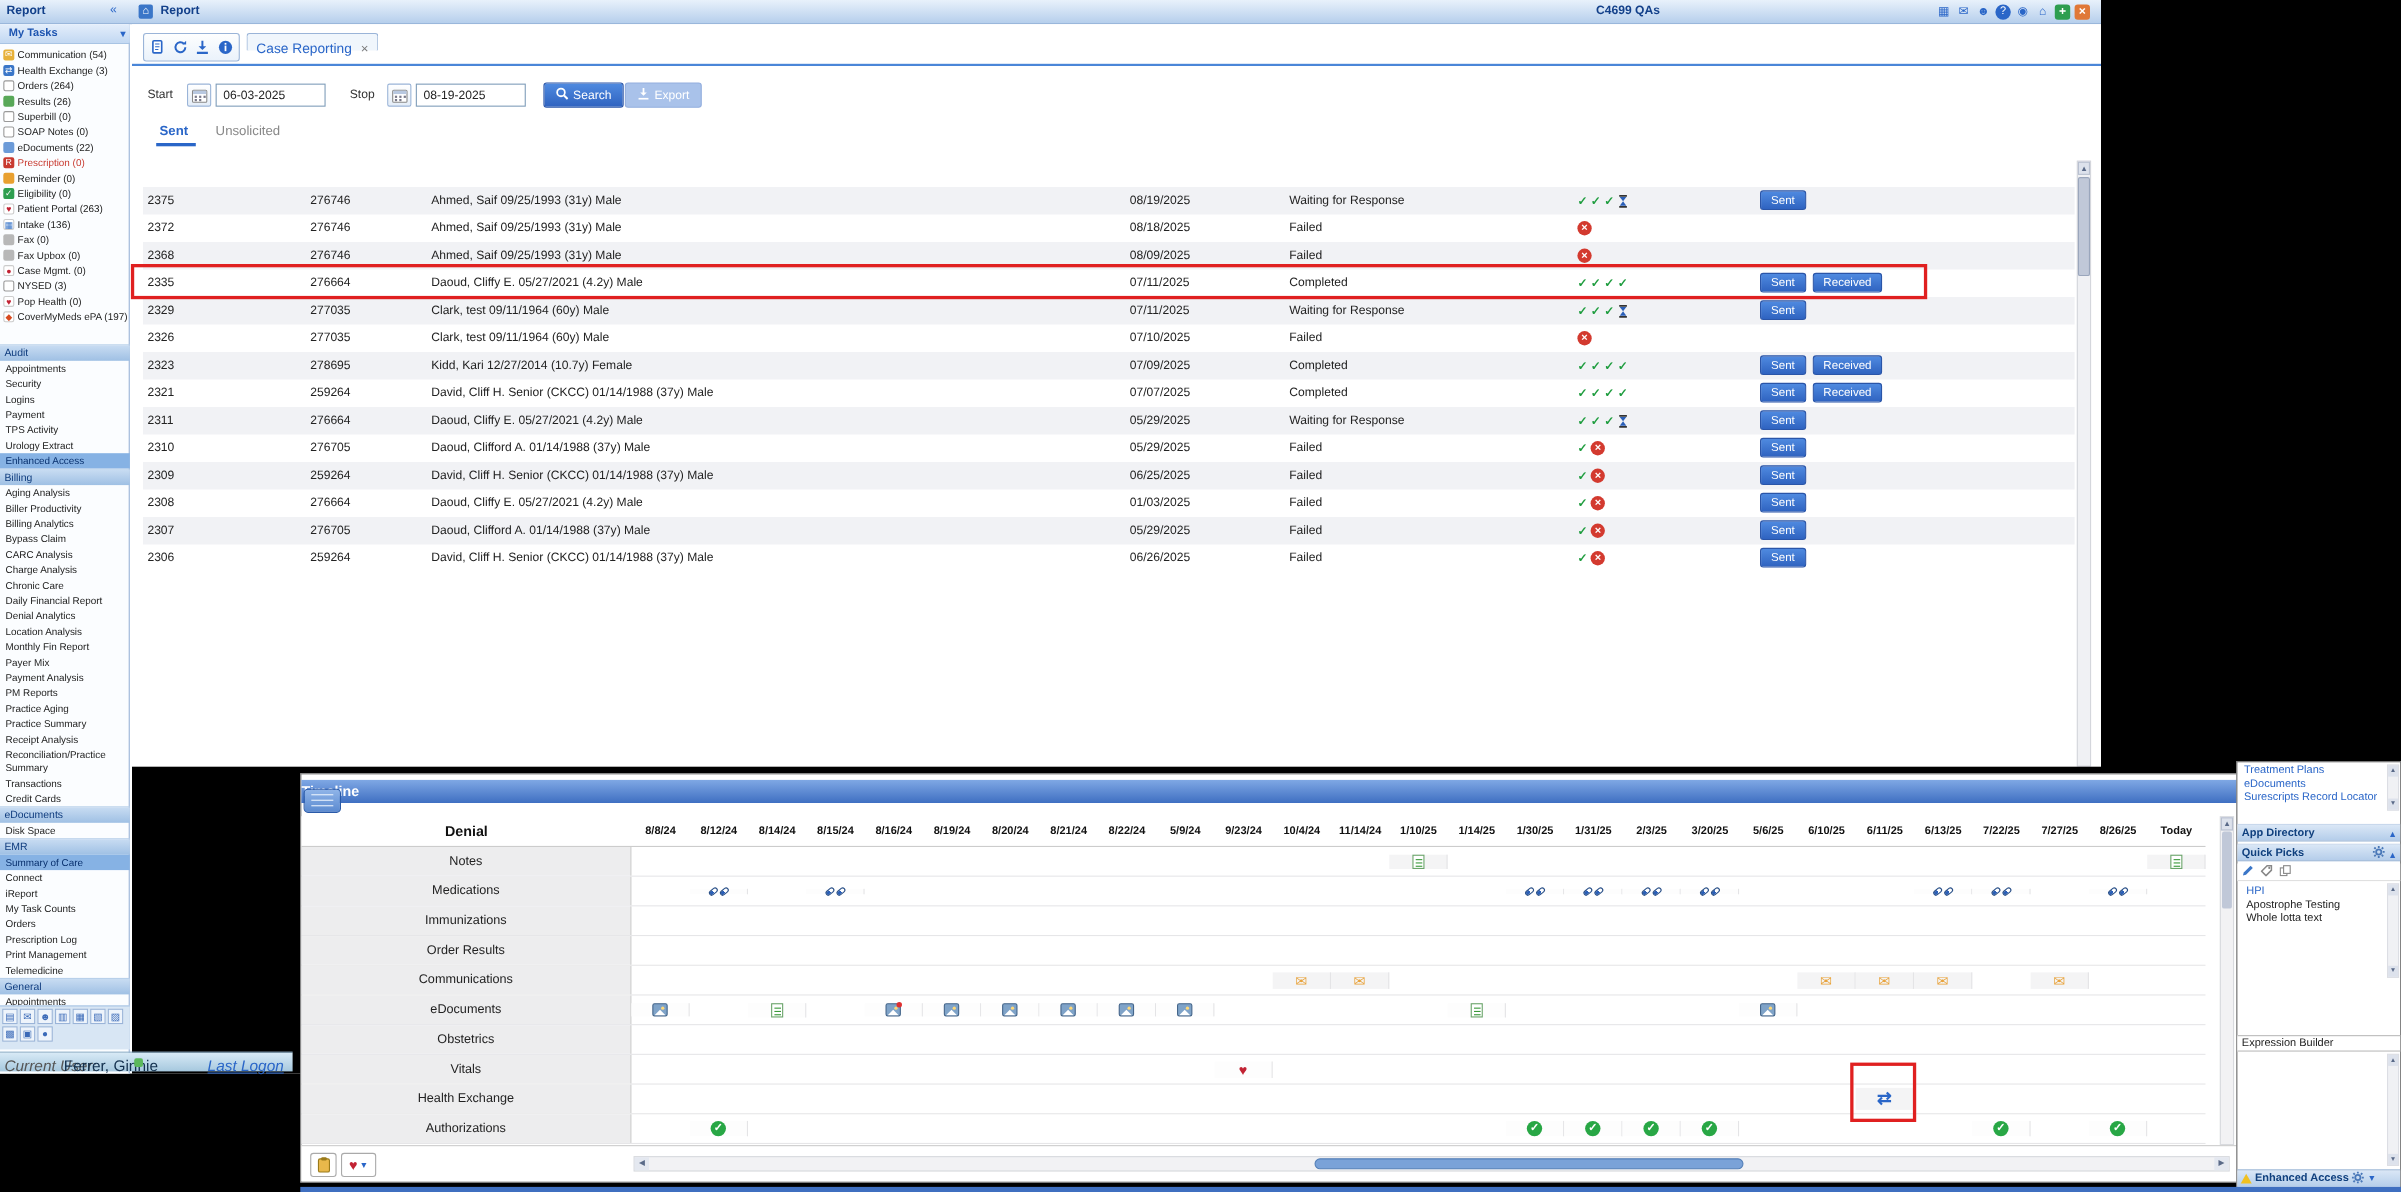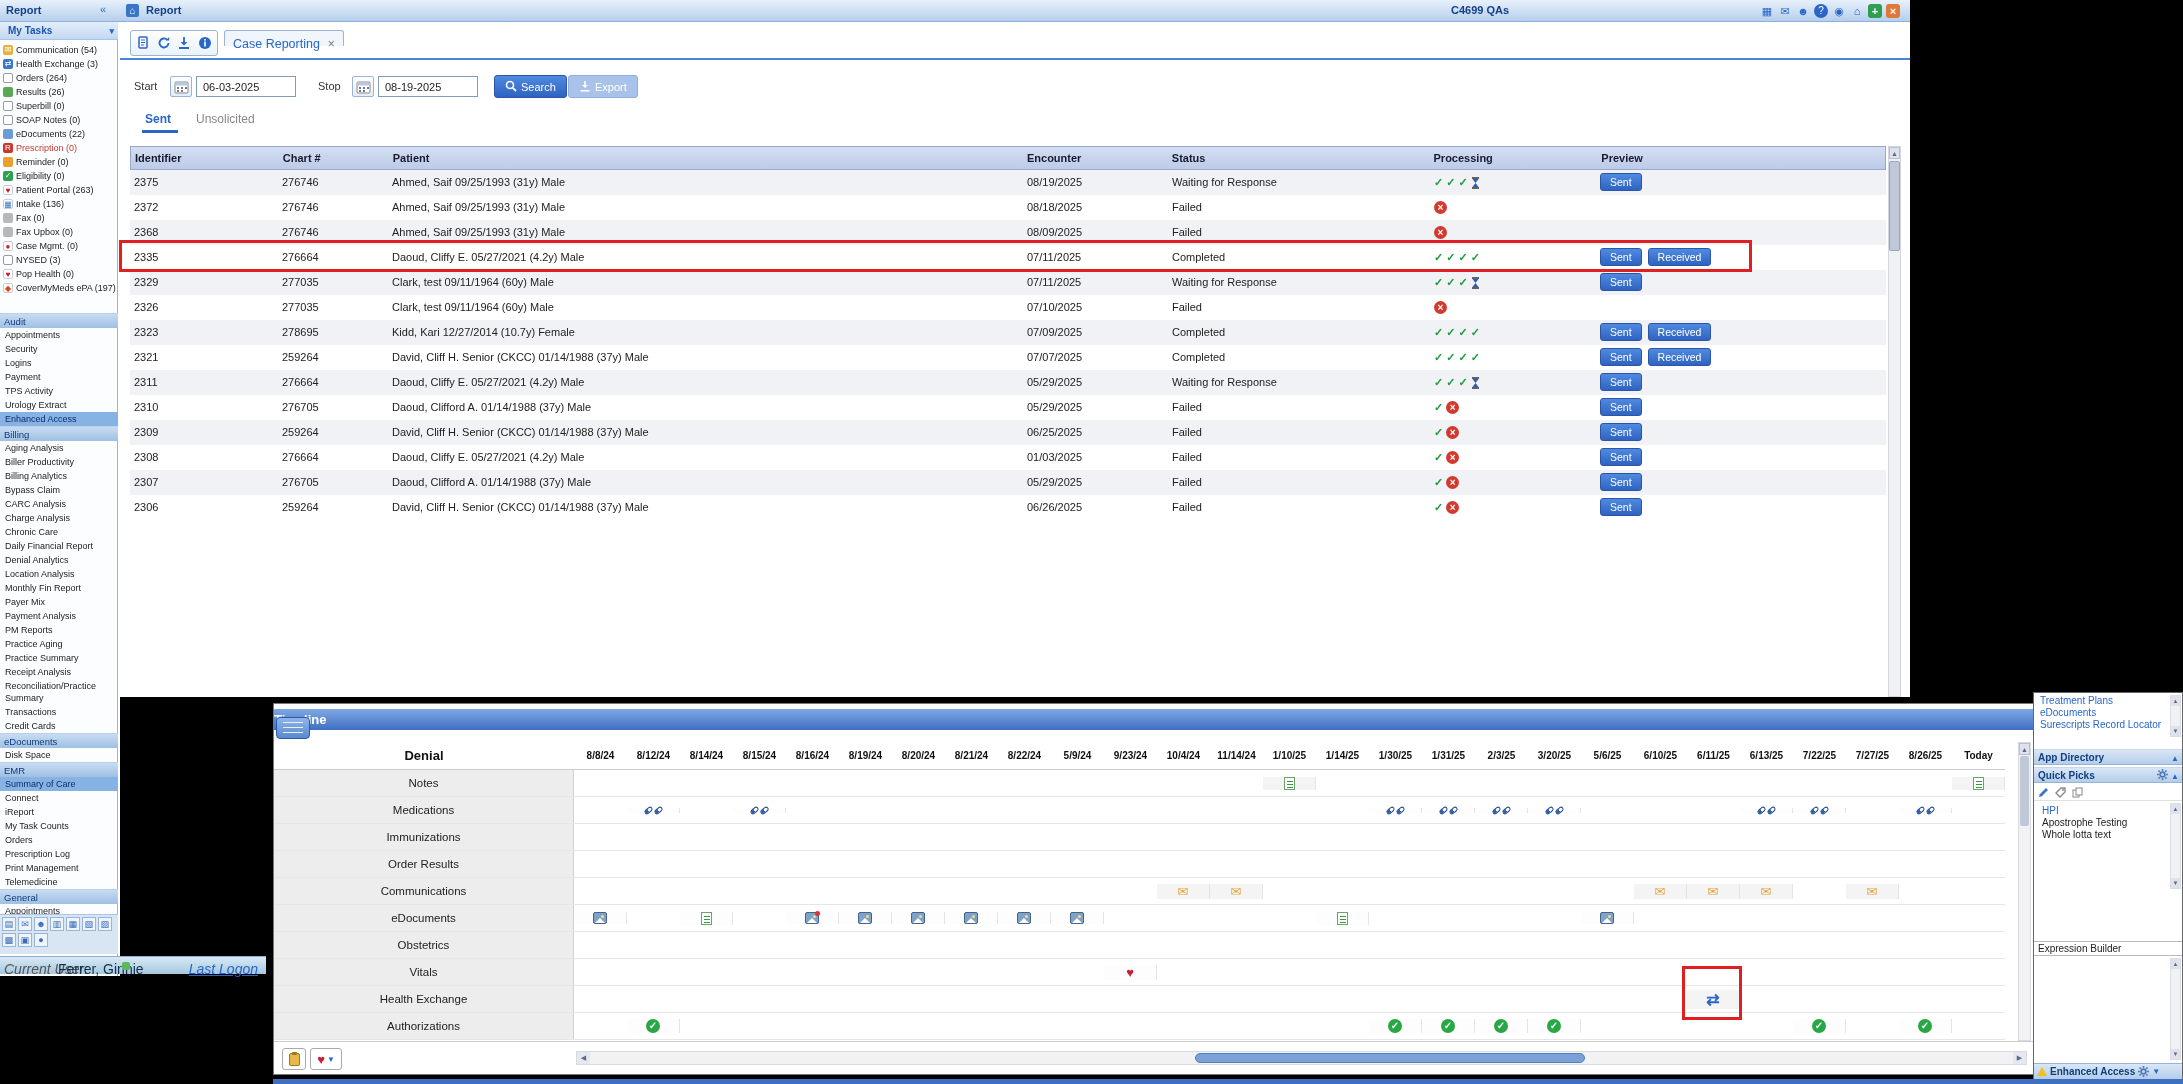--- a/index.html
+++ b/index.html
@@ -445,29 +445,20 @@
           <span>Export</span>
         </span>
     </div>
 
     <div id="view-tabs">
       <span id="tab-sent">Sent</span>
       <span id="sent-underline"></span>
       <span id="tab-unsol">Unsolicited</span>
     </div>
 
-    <div id="grid-hdr">
-        <div class="hcell c0">Identifier</div>
-        <div class="hcell c1">Chart #</div>
-        <div class="hcell c2">Patient</div>
-        <div class="hcell c3">Encounter</div>
-        <div class="hcell c4">Status</div>
-        <div class="hcell c5">Processing</div>
-        <div class="hcell c6">Preview</div>
-      </div>
     <div id="grid-body">
         <div class="trow shade">
           <div class="tcell c0">2375</div>
           <div class="tcell c1">276746</div>
           <div class="tcell c2">Ahmed, Saif 09/25/1993 (31y) Male</div>
           <div class="tcell c3">08/19/2025</div>
           <div class="tcell c4">Waiting for Response</div>
           <div class="proc-cell c5">
             <span class="gck">✓</span>
             <span class="gck">✓</span>

